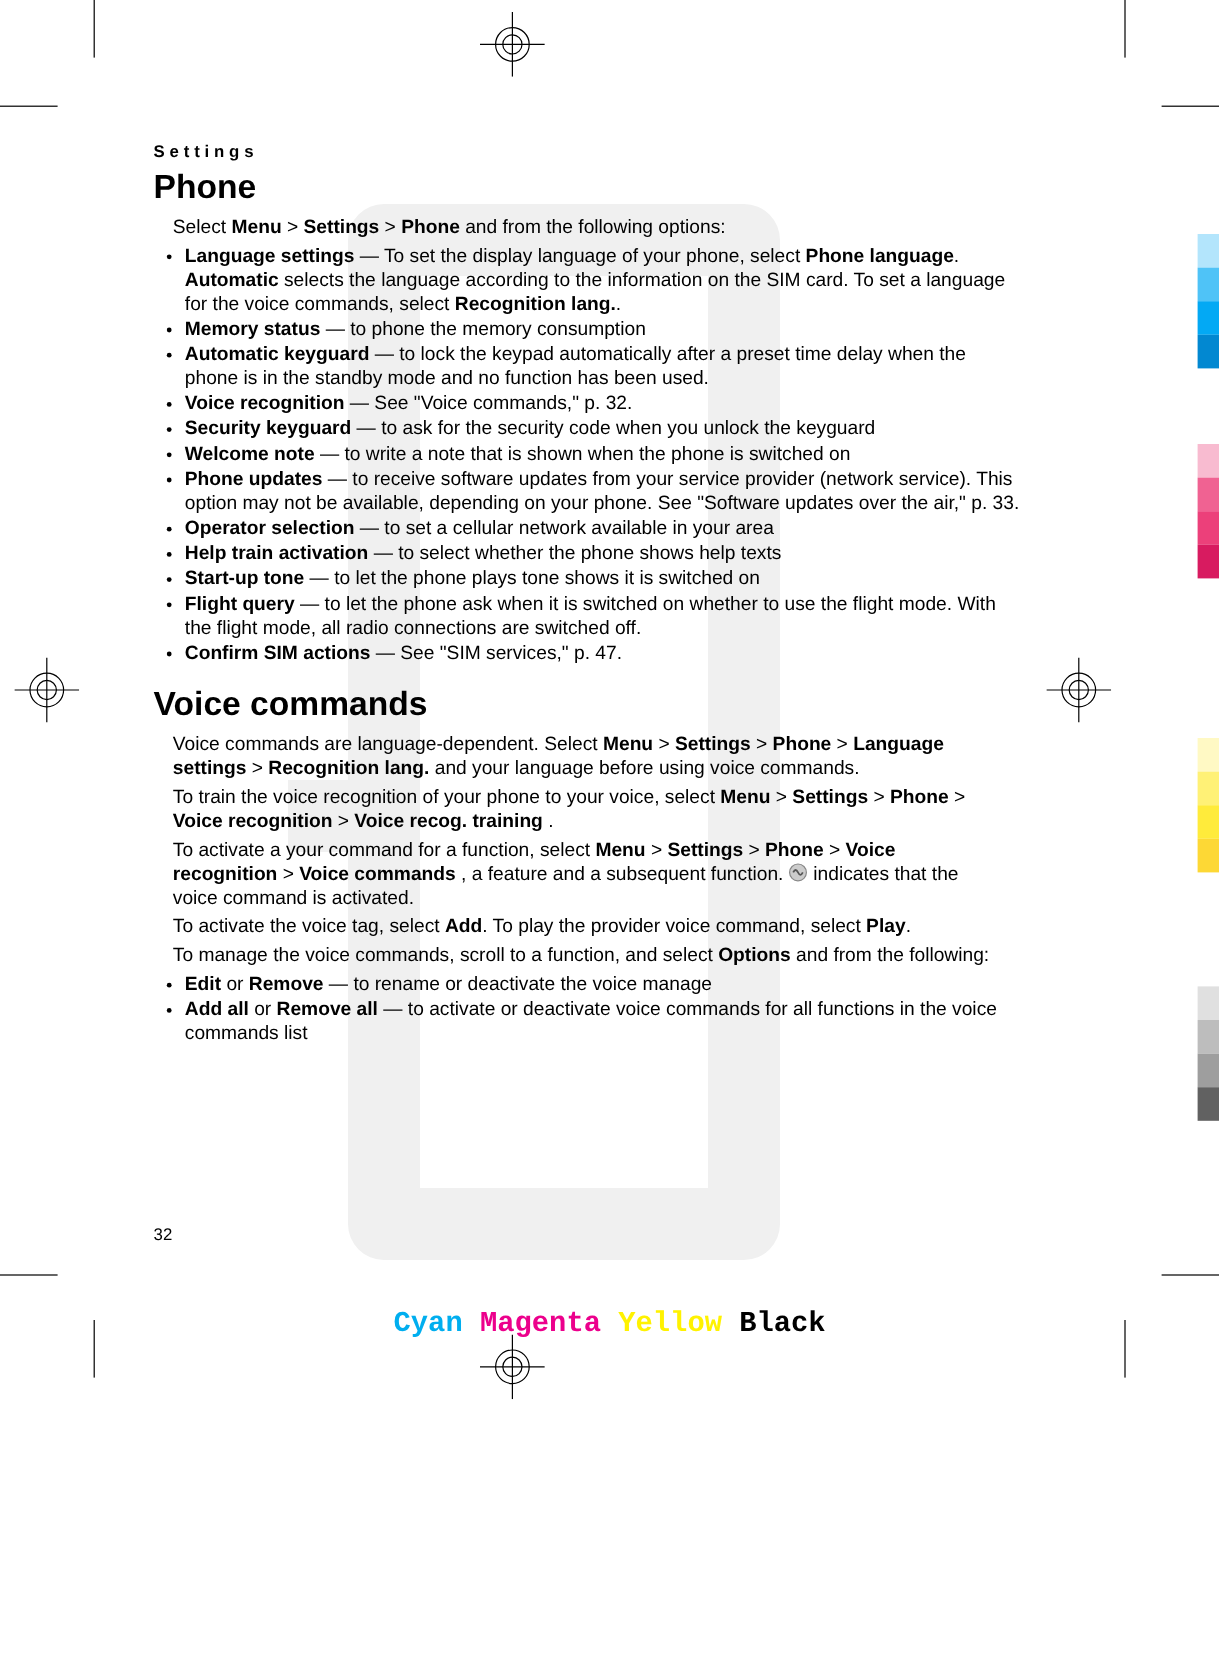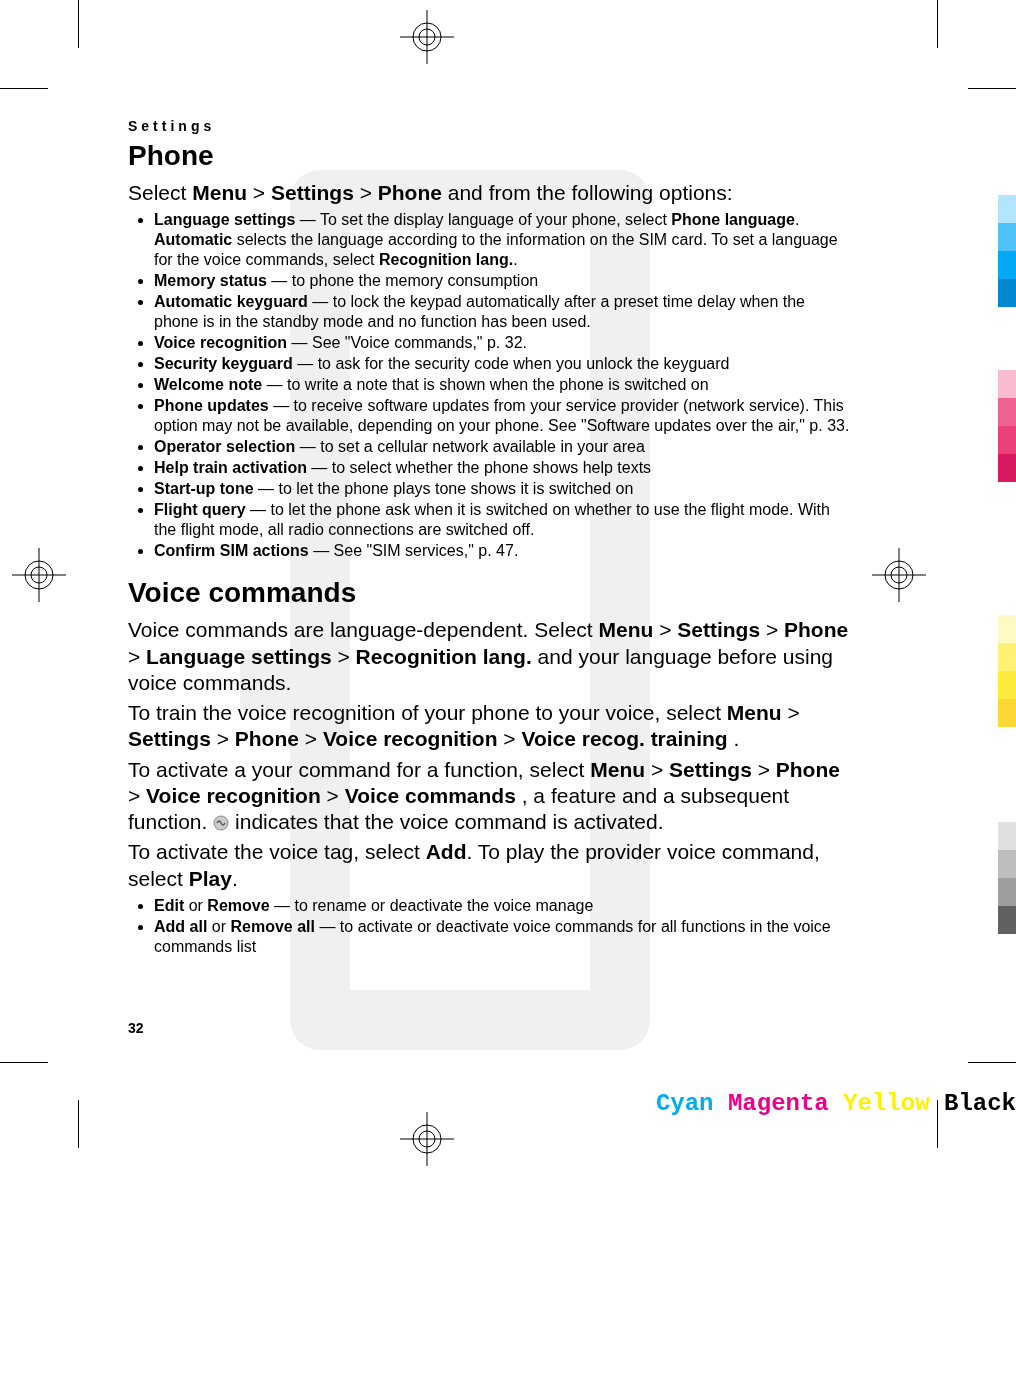--- a/index.html
+++ b/index.html
@@ -1,26 +1,26 @@
 <!DOCTYPE html>
 <html><head>
 <meta charset="utf-8">
 <style>
   html,body{margin:0;padding:0;background:#fff}
   body{width:1016px;height:1396px;position:relative;font-family:Arial,Helvetica,sans-serif;color:#000}
   .page{position:absolute;left:128px;top:118px;width:724px}
   .running-head{font-size:14px;font-weight:bold;letter-spacing:4px;margin-bottom:6px}
   h1.phone{font-size:28px;font-weight:bold;margin:2px 0 8px 0}
-  p{font-size:21px;line-height:1.25;margin:4px 0}
+  p{font-size:16px;line-height:1.25;margin:4px 16px}
   ul{margin:4px 0 10px 0;padding-left:26px}
   li{font-size:16px;line-height:1.25;margin:1px 0;list-style-type:disc}
   .b{font-weight:bold}
   h1.voice{font-size:28px;font-weight:bold;margin:16px 0 8px 0}
-  .pgnum{position:absolute;left:128px;top:1020px;font-size:14px;font-weight:bold}
-  .footer{position:absolute;left:0;top:1090px;width:1016px;text-align:right;font-family:"Courier New",monospace;font-size:24px;font-weight:bold}
+  .pgnum{position:absolute;left:128px;top:1020px;font-size:14px;font-weight:normal}
+  .footer{position:absolute;left:0;top:1090px;width:1016px;text-align:center;font-family:"Courier New",monospace;font-size:24px;font-weight:bold}
   .cyan{color:#00aeef}.magenta{color:#ec008c}.yellow{color:#fff200}.black{color:#000}
   
   .mark{position:absolute;background:#000}
   .hline{height:1px}.vline{width:1px}
   .reg{position:absolute;width:54px;height:54px}
   .reg svg{width:54px;height:54px}
   .colorbar{position:absolute;right:0;width:18px}
   .swatch{width:18px;height:28px}
   
   .wm{position:absolute;left:240px;top:160px;width:460px;height:900px;pointer-events:none}
@@ -163,20 +163,23 @@
           <path d="M4 8 Q6 4 8 8 Q10 12 12 8" stroke="#555" stroke-width="1.5" fill="none"></path>
         </svg></span>
     <span> indicates that the voice command is activated.</span>
   </p>
 
   <p>
     <span>To activate the voice tag, select </span><span class="b">Add</span><span>. To play the provider voice command, select </span><span class="b">Play</span><span>.</span>
   </p>
 
 
+  <p>
+    <span>To manage the voice commands, scroll to a function, and select </span><span class="b">Options</span><span> and from the following:</span>
+  </p>
 
   <ul>
     <li><span class="b">Edit</span><span> or </span><span class="b">Remove</span><span> — to rename or deactivate the voice manage</span></li>
     <li><span class="b">Add all</span><span> or </span><span class="b">Remove all</span><span> — to activate or deactivate voice commands for all functions in the voice commands list</span></li>
   </ul>
 </div>
 
 <div class="pgnum">32</div>
 
 <div class="footer">

